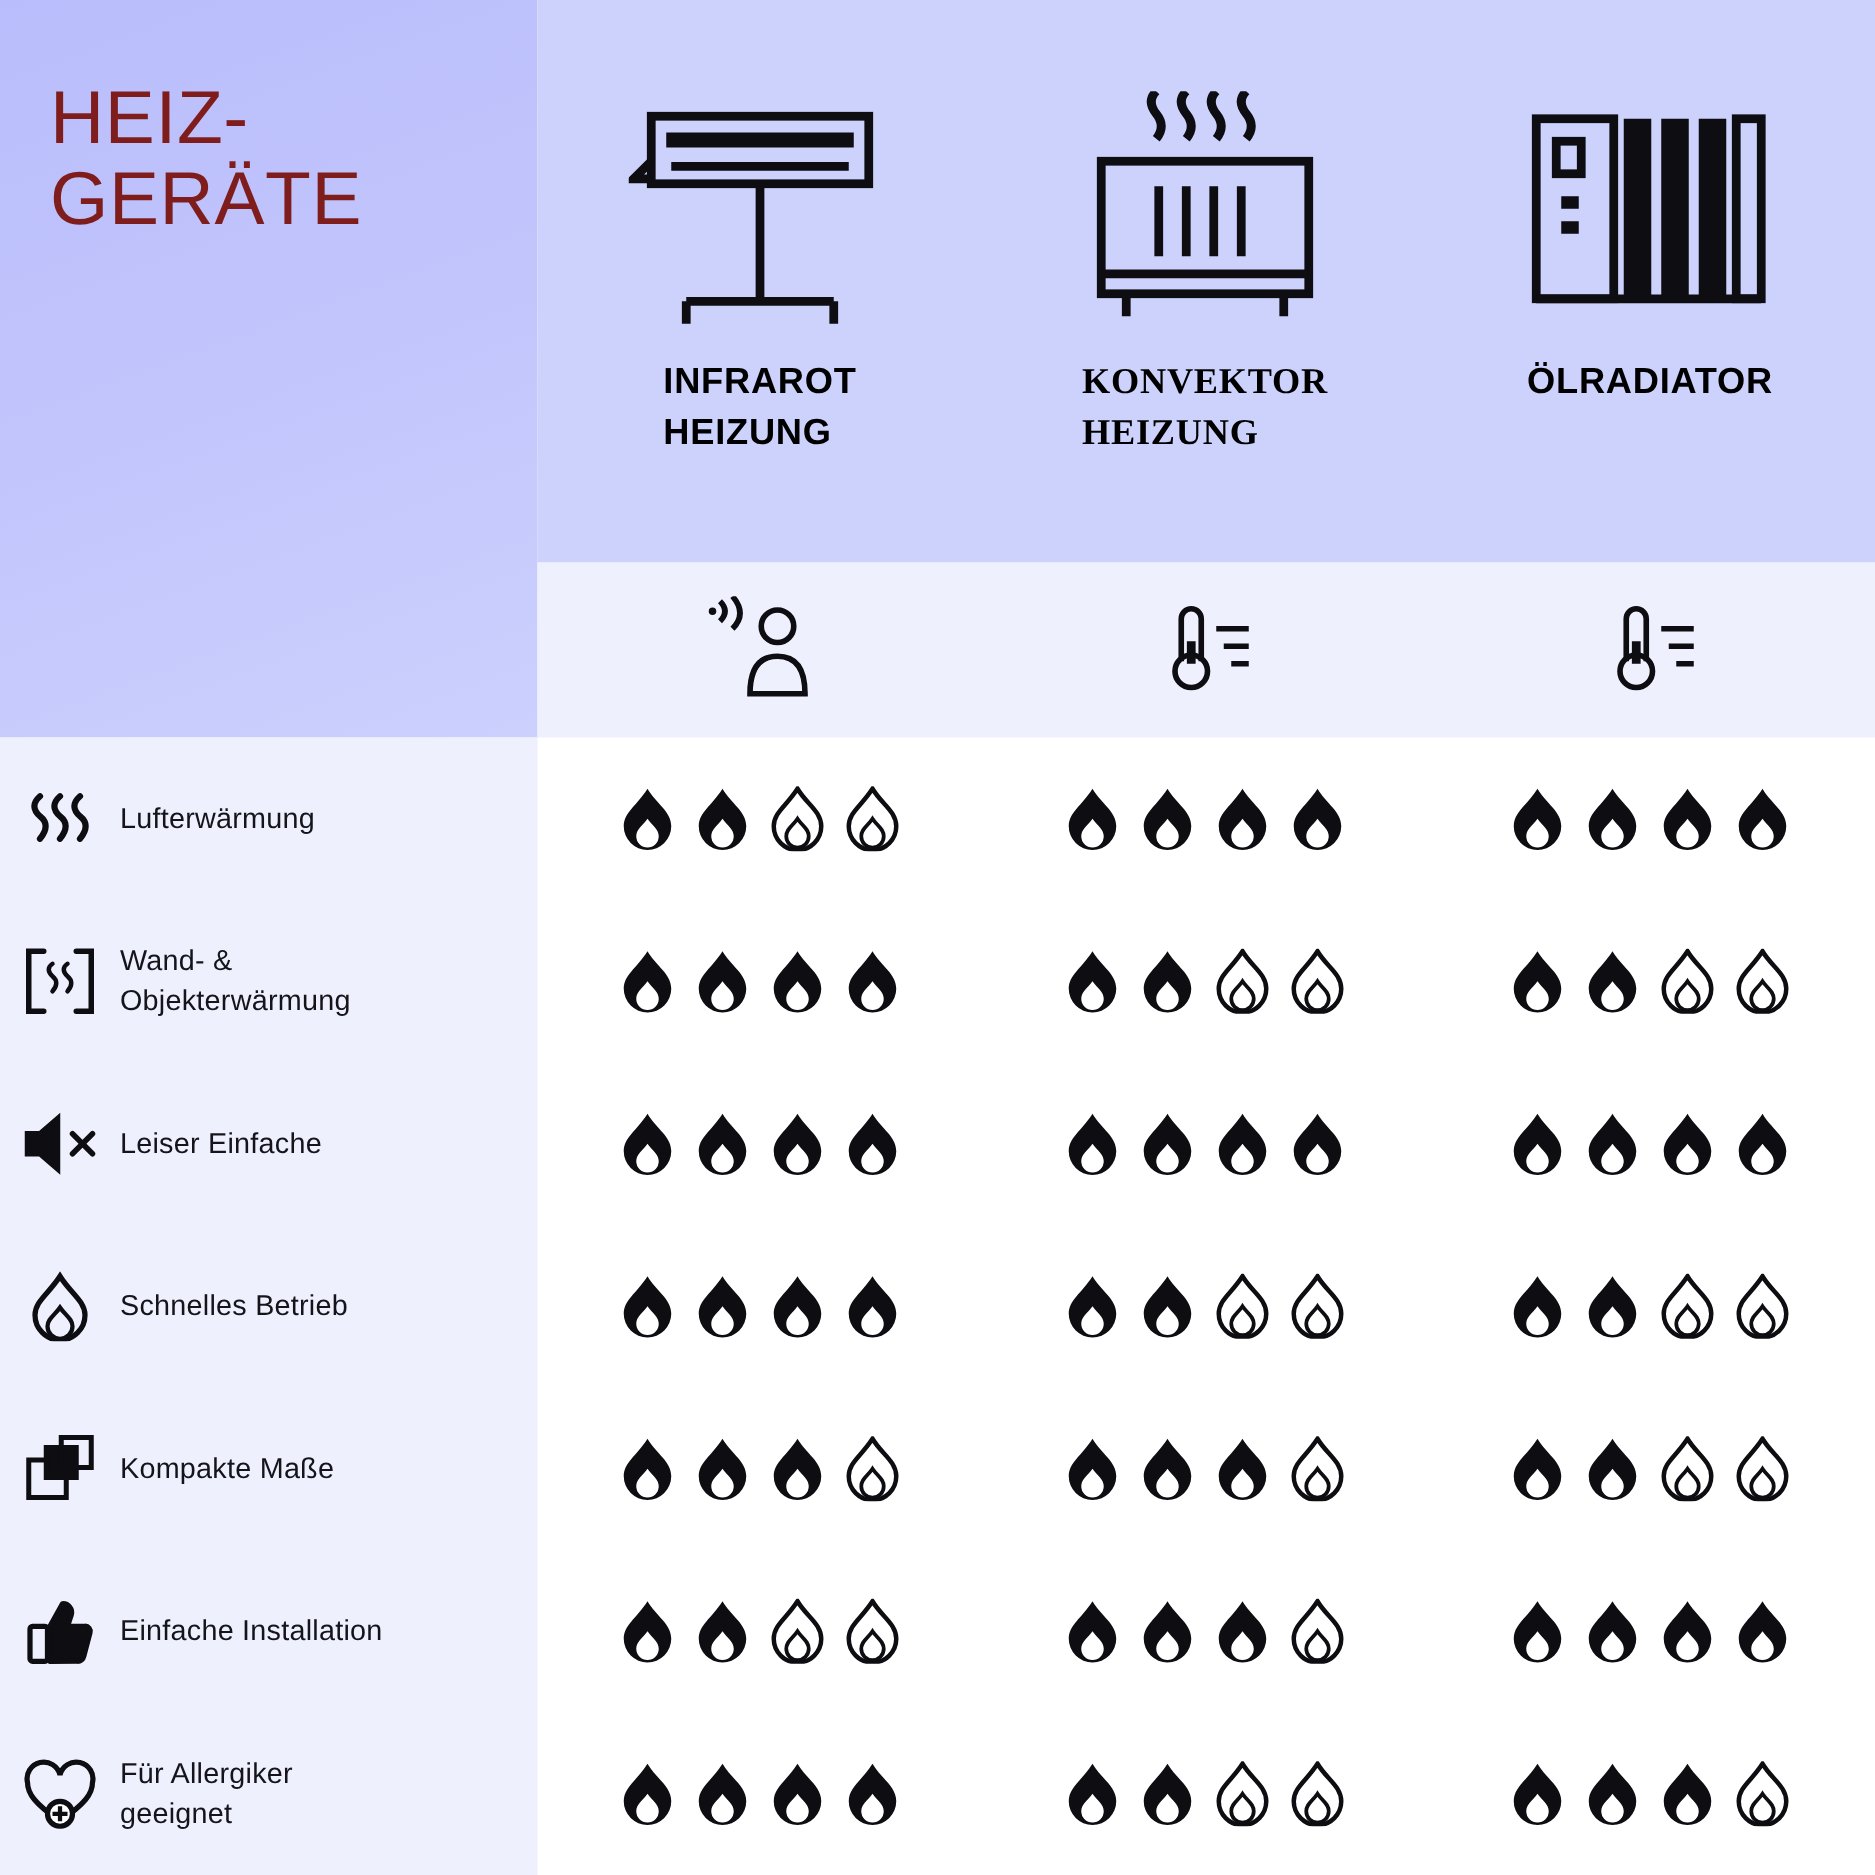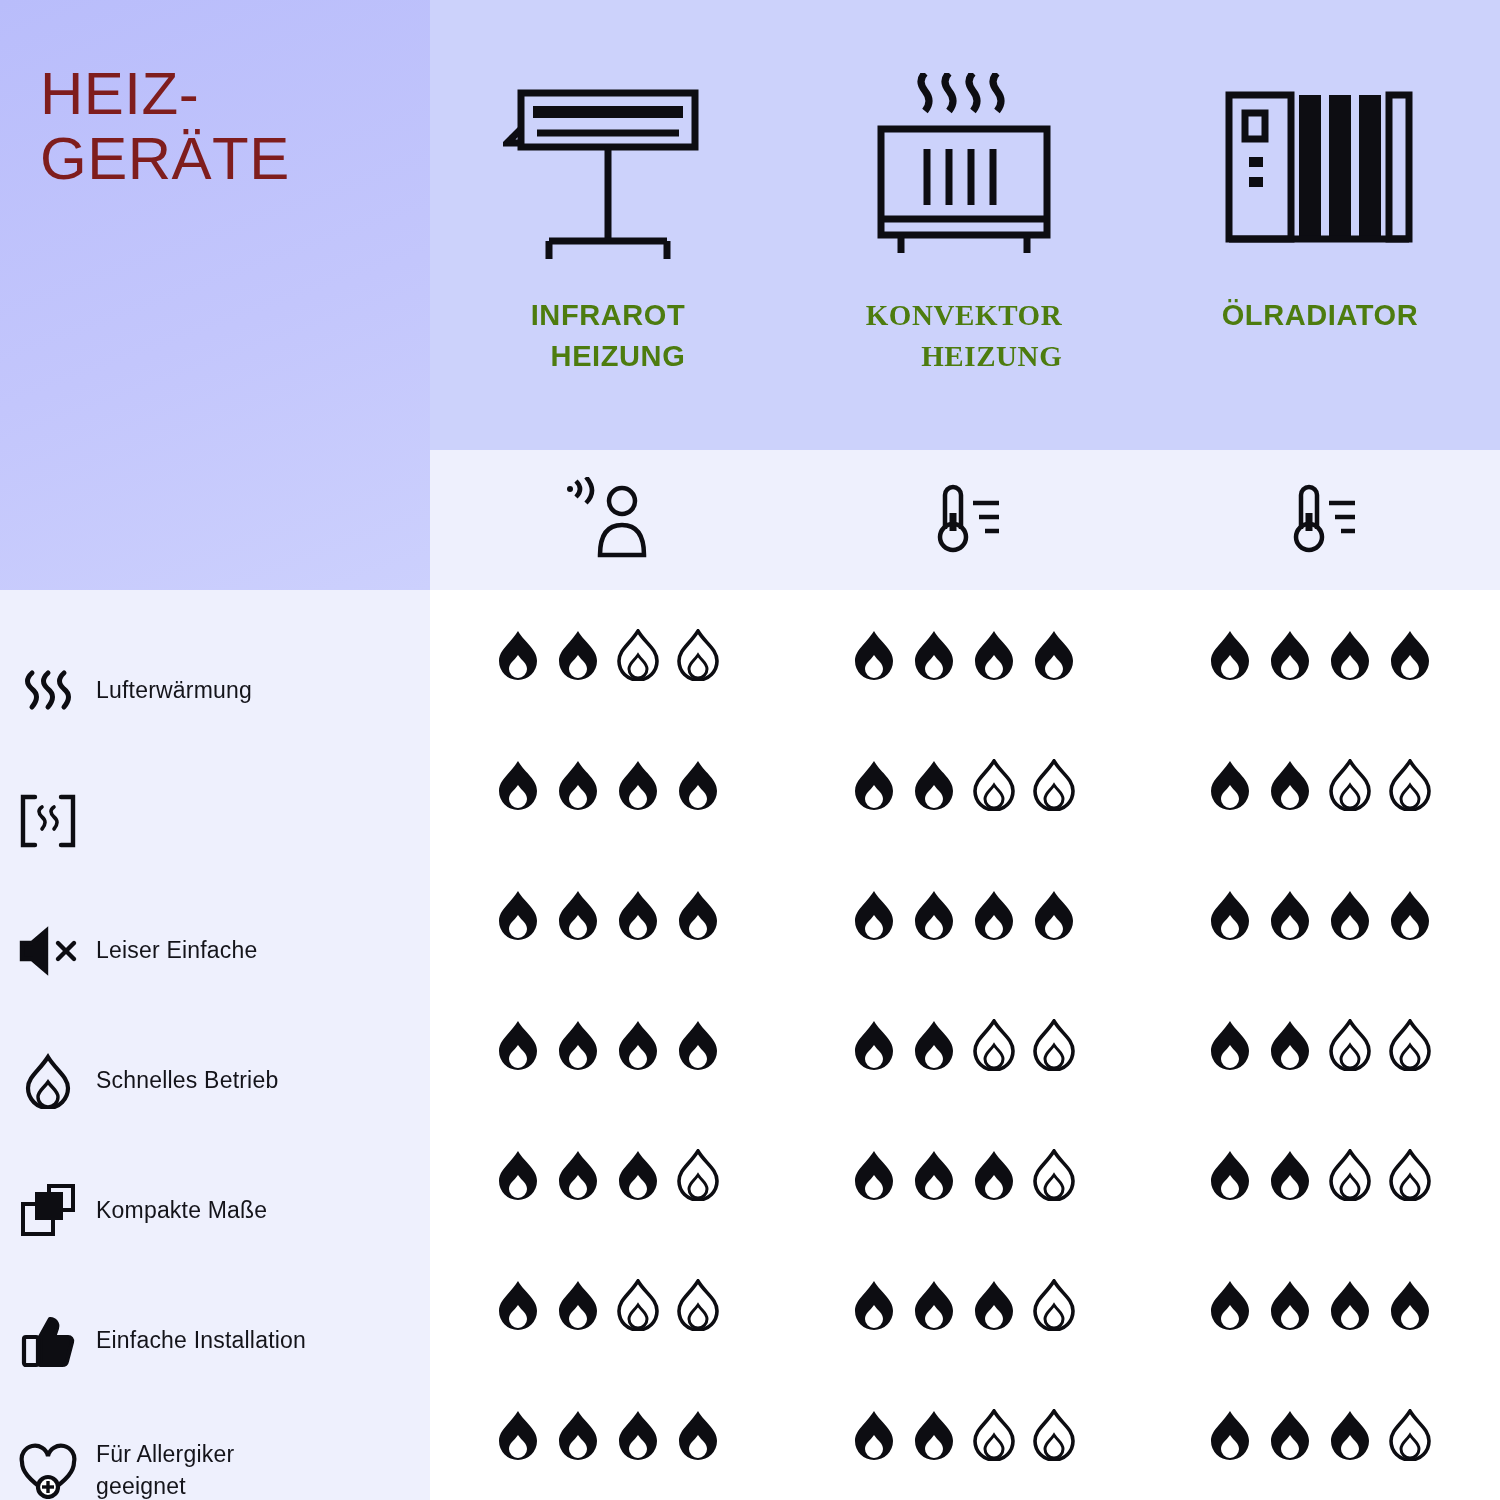--- a/index.html
+++ b/index.html
@@ -67,27 +67,26 @@
     flex-direction: column;
     align-items: center;
   }
   .col-head .icon-box {
     height: 215px;
     display: flex;
     align-items: center;
     justify-content: center;
   }
   .col-head .col-title {
-    margin-top: 10px;
     font-size: 29px;
     font-weight: 700;
     letter-spacing: 0.6px;
-    text-align: right;
+    text-align: left;
     line-height: 1.42;
-    color: #4d7c0f;
+    color: #000000;
   }
   .col1 { left: 430px; }
   .col2 { left: 786px; font-family: Liberation Serif, serif; }
   .col3 { left: 1142px; }
 
   
   .sub-icon {
     position: absolute;
     top: 468px;
     width: 356px;
@@ -111,21 +110,20 @@
     position: relative;
     height: 130px;
     width: 1500px;
   }
   .row-label {
     position: absolute;
     left: 0; top: 0;
     width: 430px; height: 130px;
     display: flex;
     align-items: center;
-    margin-top: 36px;
   }
   .row-label .ricon {
     width: 96px;
     min-width: 96px;
     display: flex;
     align-items: center;
     justify-content: center;
   }
   .row-label .rtext {
     font-size: 23px;
@@ -320,20 +318,22 @@
     <div class="row">
       <div class="row-label">
         <div class="ricon">
           <svg width="62" height="56" viewBox="0 0 62 56" fill="none" stroke="#0d0d12" stroke-width="4.4" stroke-linecap="round">
             <path d="M18 4 H6 V52 H18"></path>
             <path d="M44 4 H56 V52 H44"></path>
             <path d="M25 36 q6 -7 0 -12 q-6 -6 0 -10" stroke-width="3.6"></path>
             <path d="M37 36 q6 -7 0 -12 q-6 -6 0 -10" stroke-width="3.6"></path>
           </svg>
         </div>
+        <div class="rtext" style="white-space:pre-line">Wand- &amp;
+Objekterwärmung</div>
       </div>
       <div class="rating r1">
         <svg class="flame" viewBox="0 0 46 52">
             <path d="M23 2 C30 14 42 20 42 32 a19 19 0 0 1 -38 0 C4 21 14 16 23 2z" fill="#0d0d12"></path>
             <path d="M23 26 c4 6 9 8 9 14 a9 9 0 0 1 -18 0 c0 -6 5 -8 9 -14z" fill="#ffffff"></path>
           </svg>
         <svg class="flame" viewBox="0 0 46 52">
             <path d="M23 2 C30 14 42 20 42 32 a19 19 0 0 1 -38 0 C4 21 14 16 23 2z" fill="#0d0d12"></path>
             <path d="M23 26 c4 6 9 8 9 14 a9 9 0 0 1 -18 0 c0 -6 5 -8 9 -14z" fill="#ffffff"></path>
           </svg>

